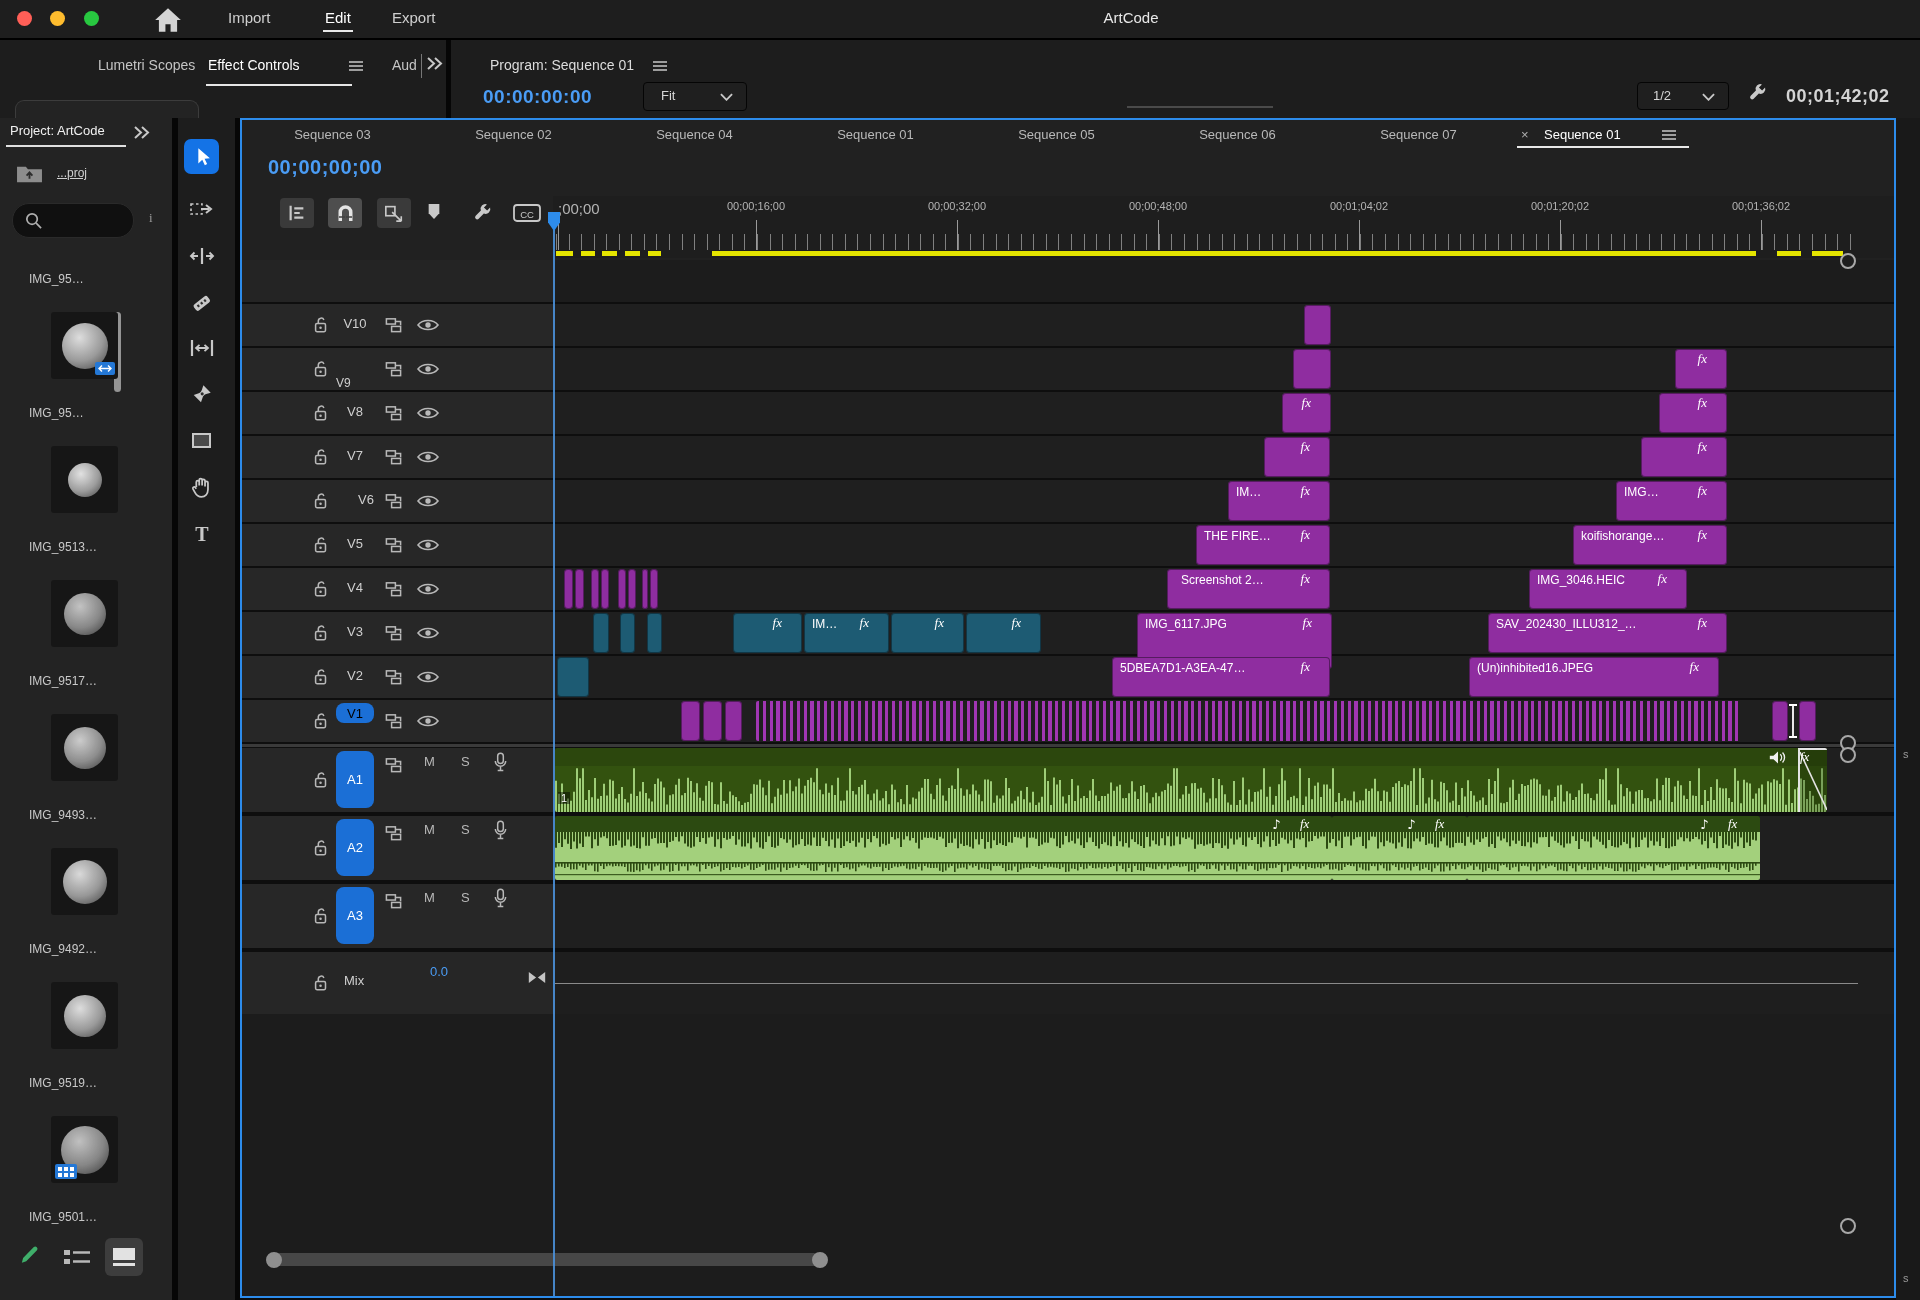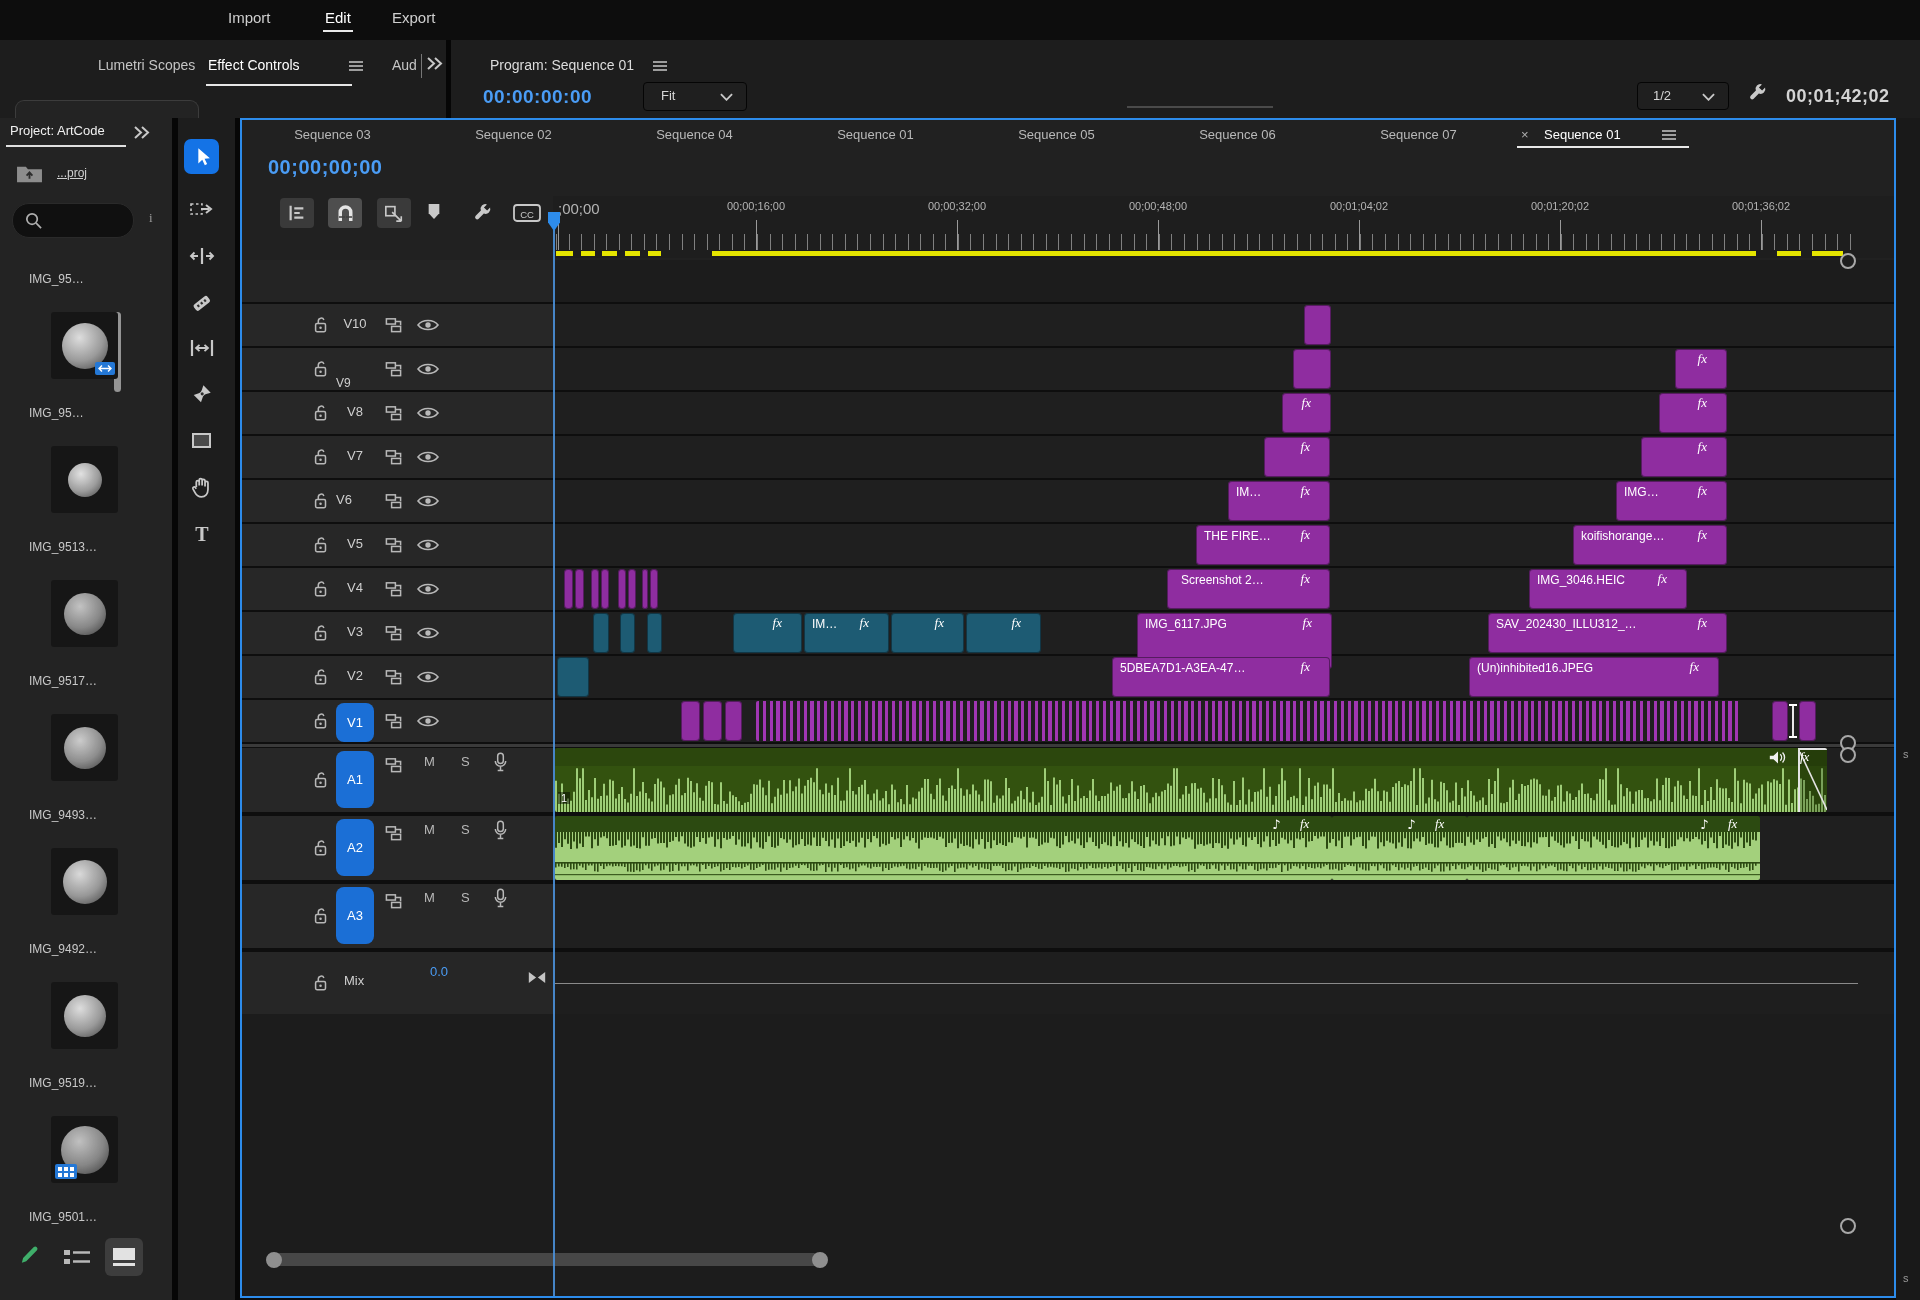--- a/index.html
+++ b/index.html
@@ -24,20 +24,34 @@
   .itemlabel{position:absolute;left:29px;font-size:12px;color:#c9c9c9;white-space:nowrap;}
   .thumb{position:absolute;left:51px;width:67px;height:67px;background:#161616;border-radius:3px;}
   .thumb .coin{position:absolute;border-radius:50%;background:radial-gradient(circle at 38% 32%,#e4e4e4,#9a9a9a 55%,#4f4f4f 95%);}
   .toolbtn{position:absolute;width:34px;height:30px;border-radius:4px;background:#3a3a3a;display:flex;align-items:center;justify-content:center;}
 </style>
 </head>
 <body>
 
 <div id="root">
 
+  <div class="abs" id="titlebar" style="left:0;top:0;width:1920px;height:38px;background:#1e1e1e;border-bottom:2px solid #000;">
+    <div class="abs" style="left:17px;top:11px;">
+      <span class="light" style="background:#ff5f57"></span>
+      <span class="light" style="background:#febc2e"></span>
+      <span class="light" style="background:#28c840"></span>
+    </div>
+    <span class="abs" style="left:154px;top:7px;">
+        <svg width="28" height="26" viewBox="0 0 24 22">
+          <path d="M12 1 L23 11 h-3.2 v10 h-5.6 v-6.4 h-4.4 V21 H4.2 V11 H1 Z" fill="#d4d4d4"></path>
+        </svg>
+      </span>
+    <div id="mainmenu"></div>
+    <div class="abs" style="left:1051px;top:9px;width:160px;text-align:center;font-size:15px;color:#e8e8e8;">ArtCode</div>
+  </div>
 
   <div class="abs" style="left:0;top:40px;width:1920px;height:78px;background:#1d1d1d;border-bottom:2px solid #000;"></div>
   <div class="abs" style="left:446px;top:40px;width:5px;height:78px;background:#060606;"></div>
   <div id="leftTabs"></div>
   <div class="abs" style="left:15px;top:100px;width:182px;height:18px;border:1px solid #3c3c3c;border-bottom:none;border-radius:9px 9px 0 0;background:#232323;"></div>
 
   <div class="abs ptab" style="left:490px;color:#dcdcdc;">Program: Sequence 01</div>
   <span class="abs" id="progMenuIcon" style="left:652px;top:60px;">
       <svg width="16" height="12" viewBox="0 0 16 12">
         <path d="M1 2 h14 M1 6 h14 M1 10 h14" stroke="#c8c8c8" stroke-width="1.6"></path>
@@ -435,21 +449,21 @@
     </div>
     <div style="position: absolute; left: 553px; top: 436px; width: 1341px; height: 42px; background: rgb(31, 31, 31);"></div>
     <div style="position: absolute; left: 242px; top: 480px; width: 311px; height: 42px; background: rgb(39, 39, 39);"></div>
     <div style="position: absolute; left: 312px; top: 491px;">
       <svg width="18" height="19" viewBox="0 0 20 21">
         <rect x="4" y="9.5" width="11" height="9" rx="1.5" fill="none" stroke="#b8b8b8" stroke-width="1.7"></rect>
         <path d="M7 9.5 V6.5 a3.2 3.2 0 0 1 6.2 -1" fill="none" stroke="#b8b8b8" stroke-width="1.7"></path>
         <circle cx="9.5" cy="14" r="1.4" fill="#b8b8b8"></circle>
       </svg>
     </div>
-    <div style="position: absolute; left: 336px; top: 492px; width: 38px; text-align: left; font-size: 13px; color: rgb(207, 207, 207);">V6</div>
+    <div style="position: absolute; left: 336px; top: 492px; width: 38px; text-align: right; font-size: 13px; color: rgb(207, 207, 207);">V6</div>
     <div style="position: absolute; left: 384px; top: 492px;">
       <svg width="19" height="18" viewBox="0 0 20 19">
         <rect x="2.5" y="3" width="9.5" height="5.5" fill="none" stroke="#b8b8b8" stroke-width="1.6"></rect>
         <rect x="8" y="11" width="9.5" height="5.5" fill="none" stroke="#b8b8b8" stroke-width="1.6"></rect>
         <path d="M12 5.8 h5.5 v4" fill="none" stroke="#b8b8b8" stroke-width="1.6"></path>
       </svg>
     </div>
     <div style="position: absolute; left: 417px; top: 493px;">
       <svg width="22" height="16" viewBox="0 0 22 16">
         <path d="M1 8 C5.5 2 16.5 2 21 8 C16.5 14 5.5 14 1 8 Z" fill="none" stroke="#b8b8b8" stroke-width="1.6"></path>
@@ -550,21 +564,21 @@
     </div>
     <div style="position: absolute; left: 553px; top: 656px; width: 1341px; height: 42px; background: rgb(31, 31, 31);"></div>
     <div style="position: absolute; left: 242px; top: 700px; width: 311px; height: 42px; background: rgb(39, 39, 39);"></div>
     <div style="position: absolute; left: 312px; top: 711px;">
       <svg width="18" height="19" viewBox="0 0 20 21">
         <rect x="4" y="9.5" width="11" height="9" rx="1.5" fill="none" stroke="#b8b8b8" stroke-width="1.7"></rect>
         <path d="M7 9.5 V6.5 a3.2 3.2 0 0 1 6.2 -1" fill="none" stroke="#b8b8b8" stroke-width="1.7"></path>
         <circle cx="9.5" cy="14" r="1.4" fill="#b8b8b8"></circle>
       </svg>
     </div>
-    <div style="position: absolute; left: 336px; top: 703px; width: 38px; height: 39px; background: rgb(27, 111, 214); border-radius: 8px; color: #ffffff; font-size: 13px; display: flex; align-items: center; justify-content: center;">V1</div>
+    <div style="position: absolute; left: 336px; top: 703px; width: 38px; height: 20px; background: rgb(27, 111, 214); border-radius: 8px; color: #000000; font-size: 13px; display: flex; align-items: center; justify-content: center;">V1</div>
     <div style="position: absolute; left: 384px; top: 712px;">
       <svg width="19" height="18" viewBox="0 0 20 19">
         <rect x="2.5" y="3" width="9.5" height="5.5" fill="none" stroke="#b8b8b8" stroke-width="1.6"></rect>
         <rect x="8" y="11" width="9.5" height="5.5" fill="none" stroke="#b8b8b8" stroke-width="1.6"></rect>
         <path d="M12 5.8 h5.5 v4" fill="none" stroke="#b8b8b8" stroke-width="1.6"></path>
       </svg>
     </div>
     <div style="position: absolute; left: 417px; top: 713px;">
       <svg width="22" height="16" viewBox="0 0 22 16">
         <path d="M1 8 C5.5 2 16.5 2 21 8 C16.5 14 5.5 14 1 8 Z" fill="none" stroke="#b8b8b8" stroke-width="1.6"></path>

